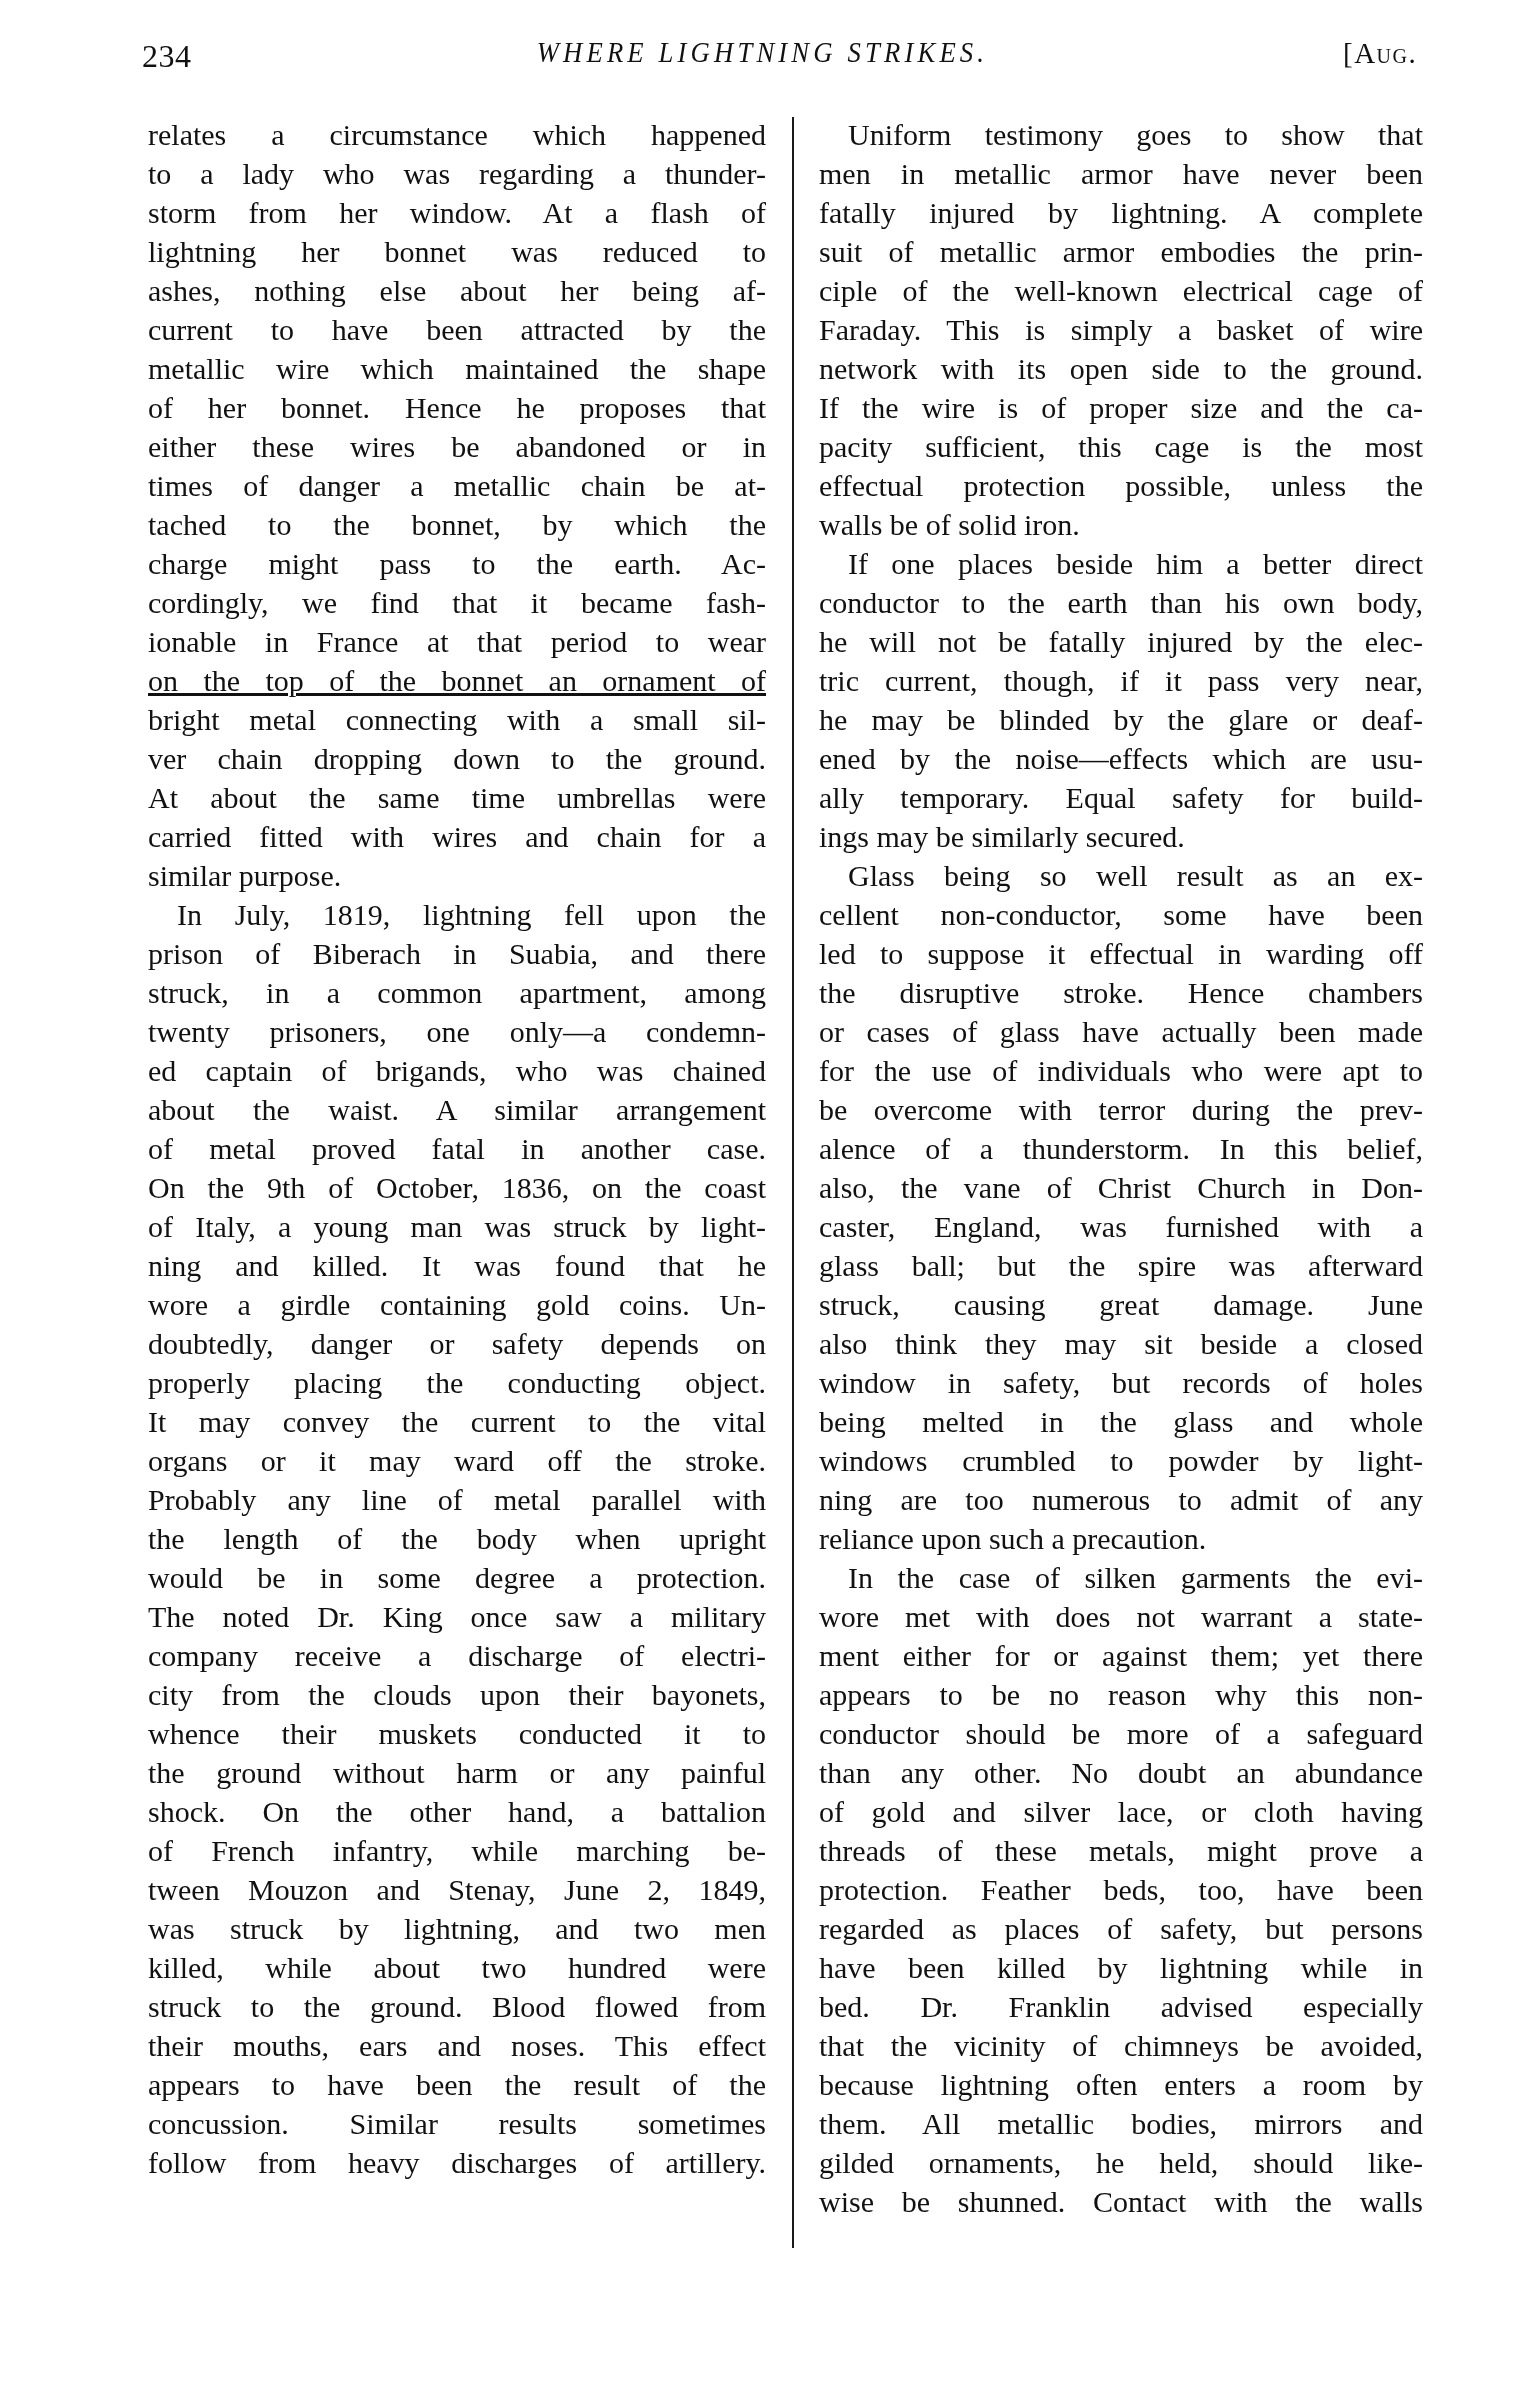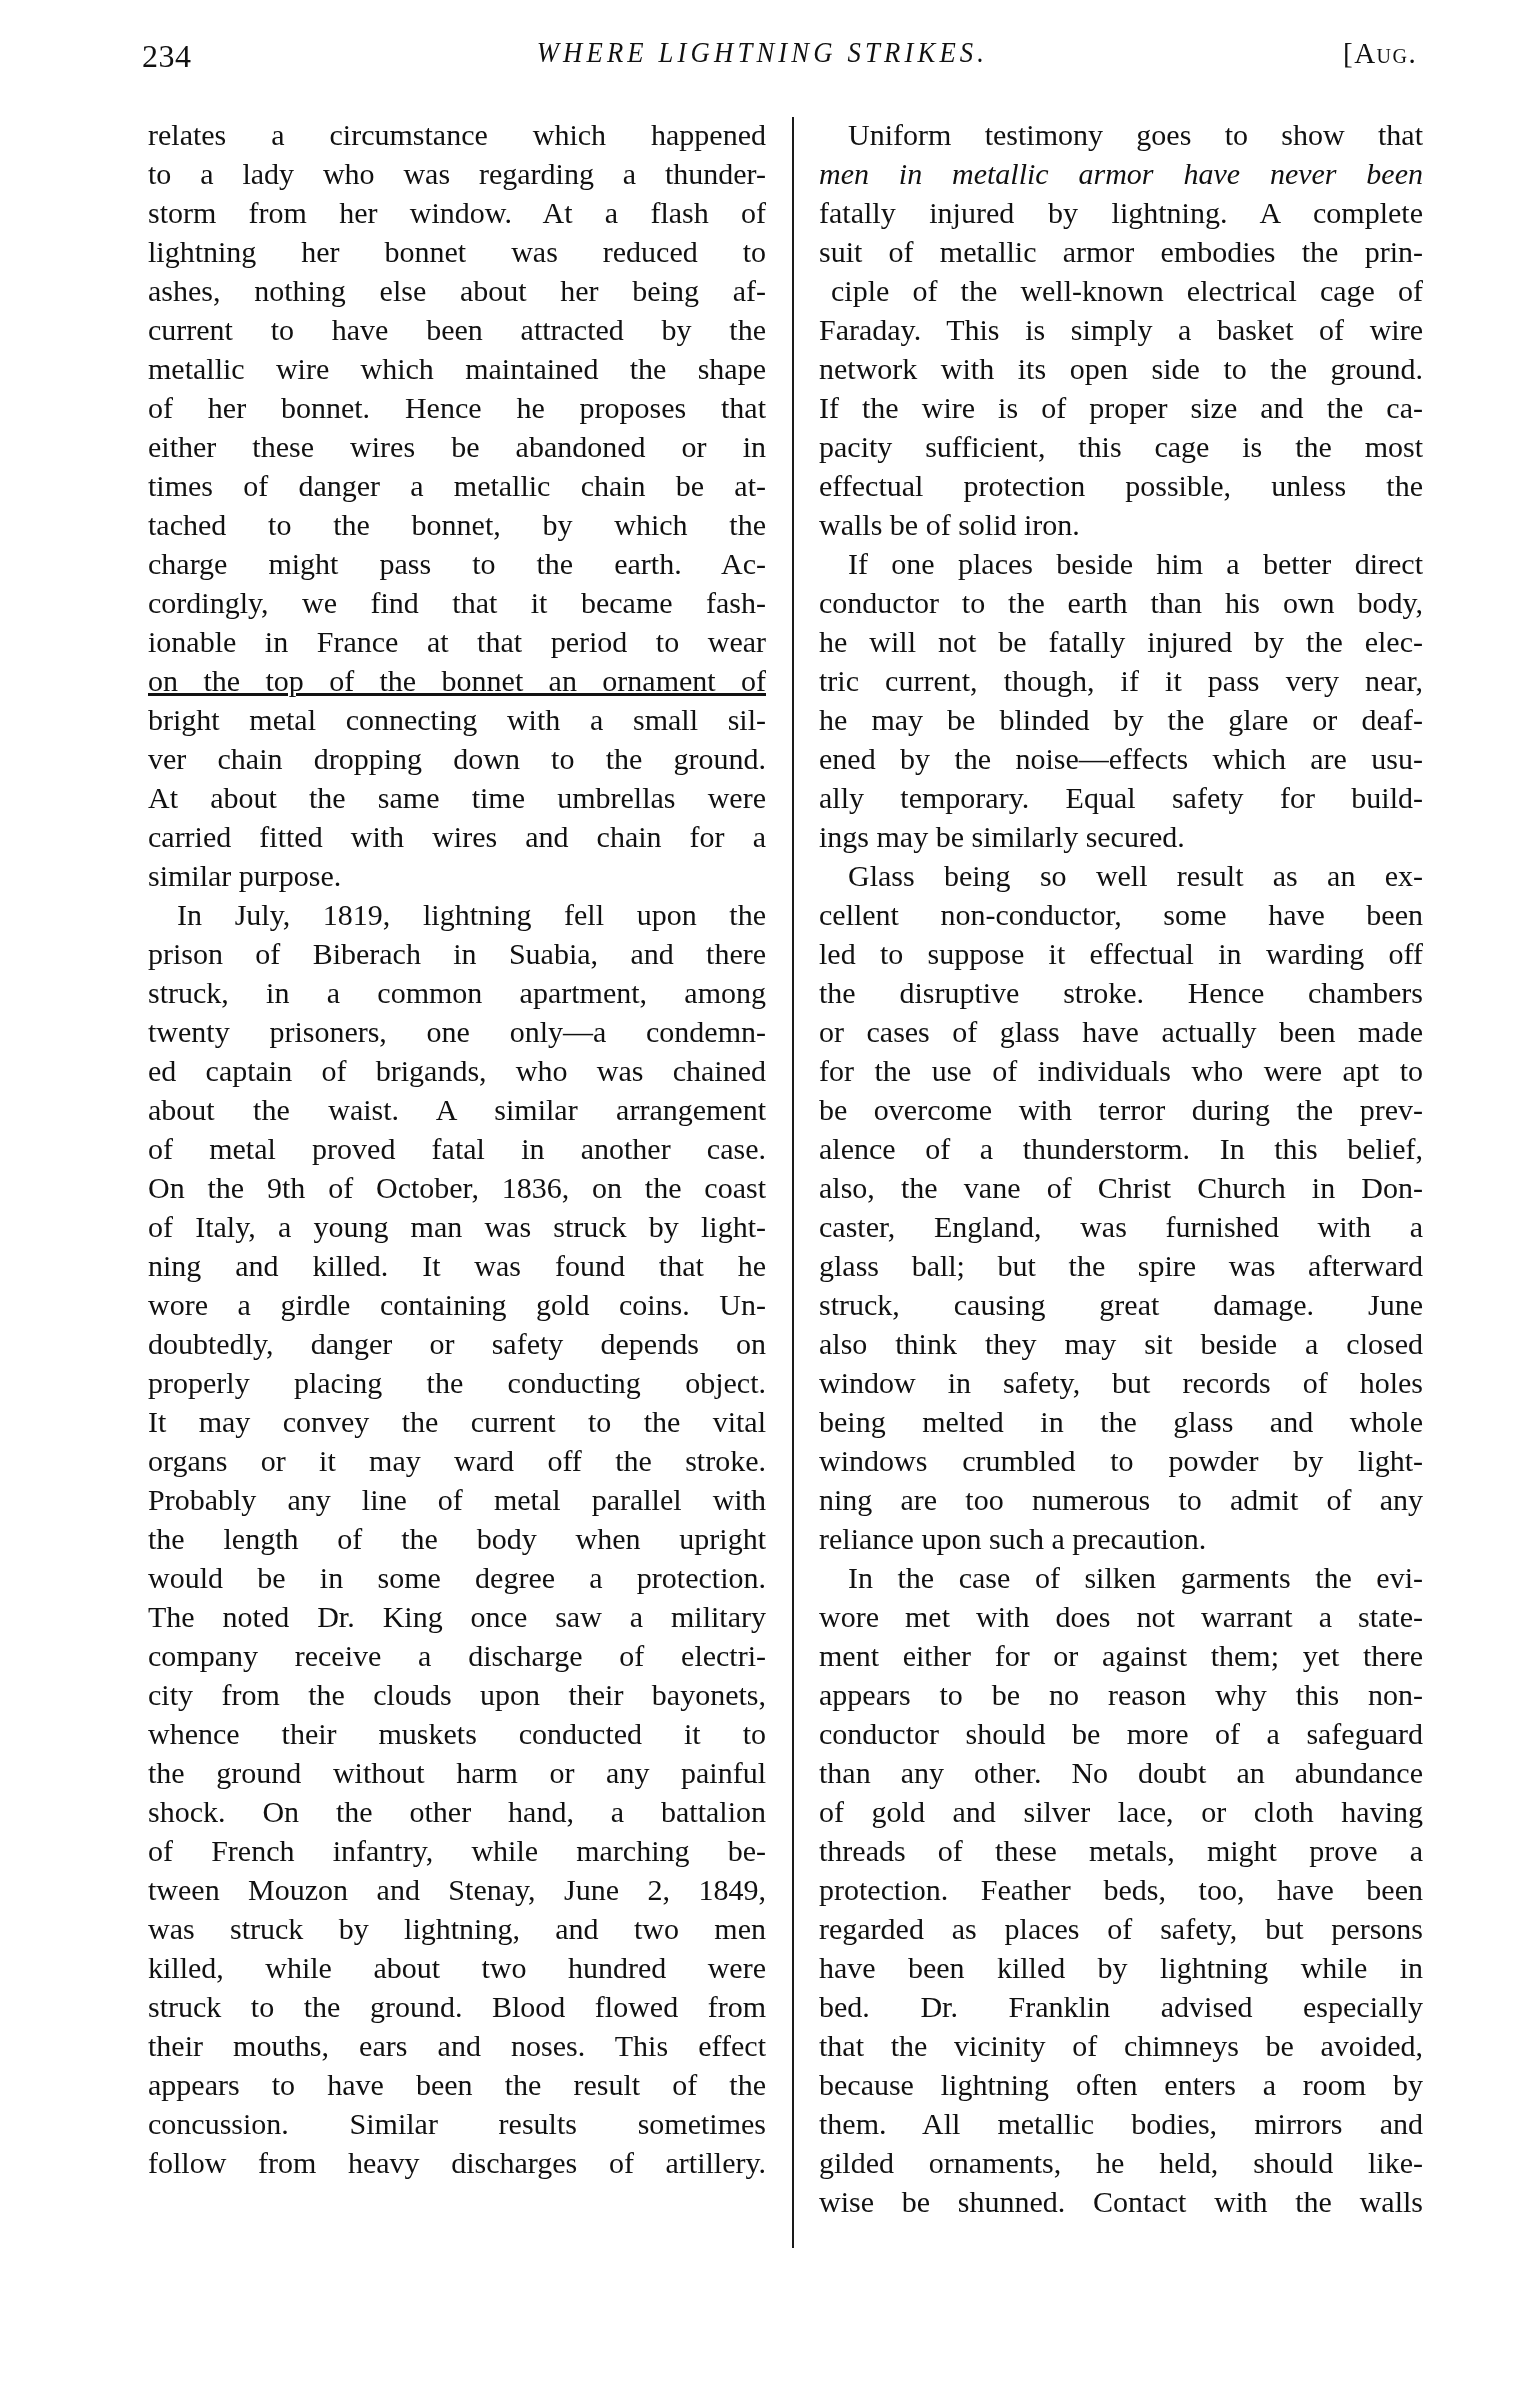--- a/index.html
+++ b/index.html
@@ -151,24 +151,24 @@
     <span class="line" style="white-space: normal; text-align-last: justify;">killed, while about two hundred were</span>
     <span class="line" style="white-space: normal; text-align-last: justify;">struck to the ground.  Blood flowed from</span>
     <span class="line" style="white-space: normal; text-align-last: justify;">their mouths, ears and noses.  This effect</span>
     <span class="line" style="white-space: normal; text-align-last: justify;">appears to have been the result of the</span>
     <span class="line" style="white-space: normal; text-align-last: justify;">concussion.  Similar results sometimes</span>
     <span class="line" style="white-space: normal; text-align-last: justify;">follow from heavy discharges of artillery.</span>
   </div>
 <div class="column-rule"></div>
 <div class="column column-right" id="col-1">
     <span class="line indent" style="white-space: normal; text-align-last: justify;">Uniform testimony goes to show that</span>
-    <span class="line" style="white-space: normal; text-align-last: justify; font-style: italic;">men in metallic armor have never been</span>
+    <span class="line" style="white-space: normal; text-align-last: justify;">men in metallic armor have never been</span>
     <span class="line" style="white-space: normal; text-align-last: justify;">fatally injured by lightning.  A complete</span>
     <span class="line" style="white-space: normal; text-align-last: justify;">suit of metallic armor embodies the prin-</span>
-    <span class="line" style="white-space: normal; text-align-last: justify; margin-left: 12px;">ciple of the well-known electrical cage of</span>
+    <span class="line" style="white-space: normal; text-align-last: justify;">ciple of the well-known electrical cage of</span>
     <span class="line" style="white-space: normal; text-align-last: justify;">Faraday.  This is simply a basket of wire</span>
     <span class="line" style="white-space: normal; text-align-last: justify;">network with its open side to the ground.</span>
     <span class="line" style="white-space: normal; text-align-last: justify;">If the wire is of proper size and the ca-</span>
     <span class="line" style="white-space: normal; text-align-last: justify;">pacity sufficient, this cage is the most</span>
     <span class="line" style="white-space: normal; text-align-last: justify;">effectual protection possible, unless the</span>
     <span class="line para-end" style="">walls be of solid iron.</span>
     <span class="line indent" style="white-space: normal; text-align-last: justify;">If one places beside him a better direct</span>
     <span class="line" style="white-space: normal; text-align-last: justify;">conductor to the earth than his own body,</span>
     <span class="line" style="white-space: normal; text-align-last: justify;">he will not be fatally injured by the elec-</span>
     <span class="line" style="white-space: normal; text-align-last: justify;">tric current, though, if it pass very near,</span>

